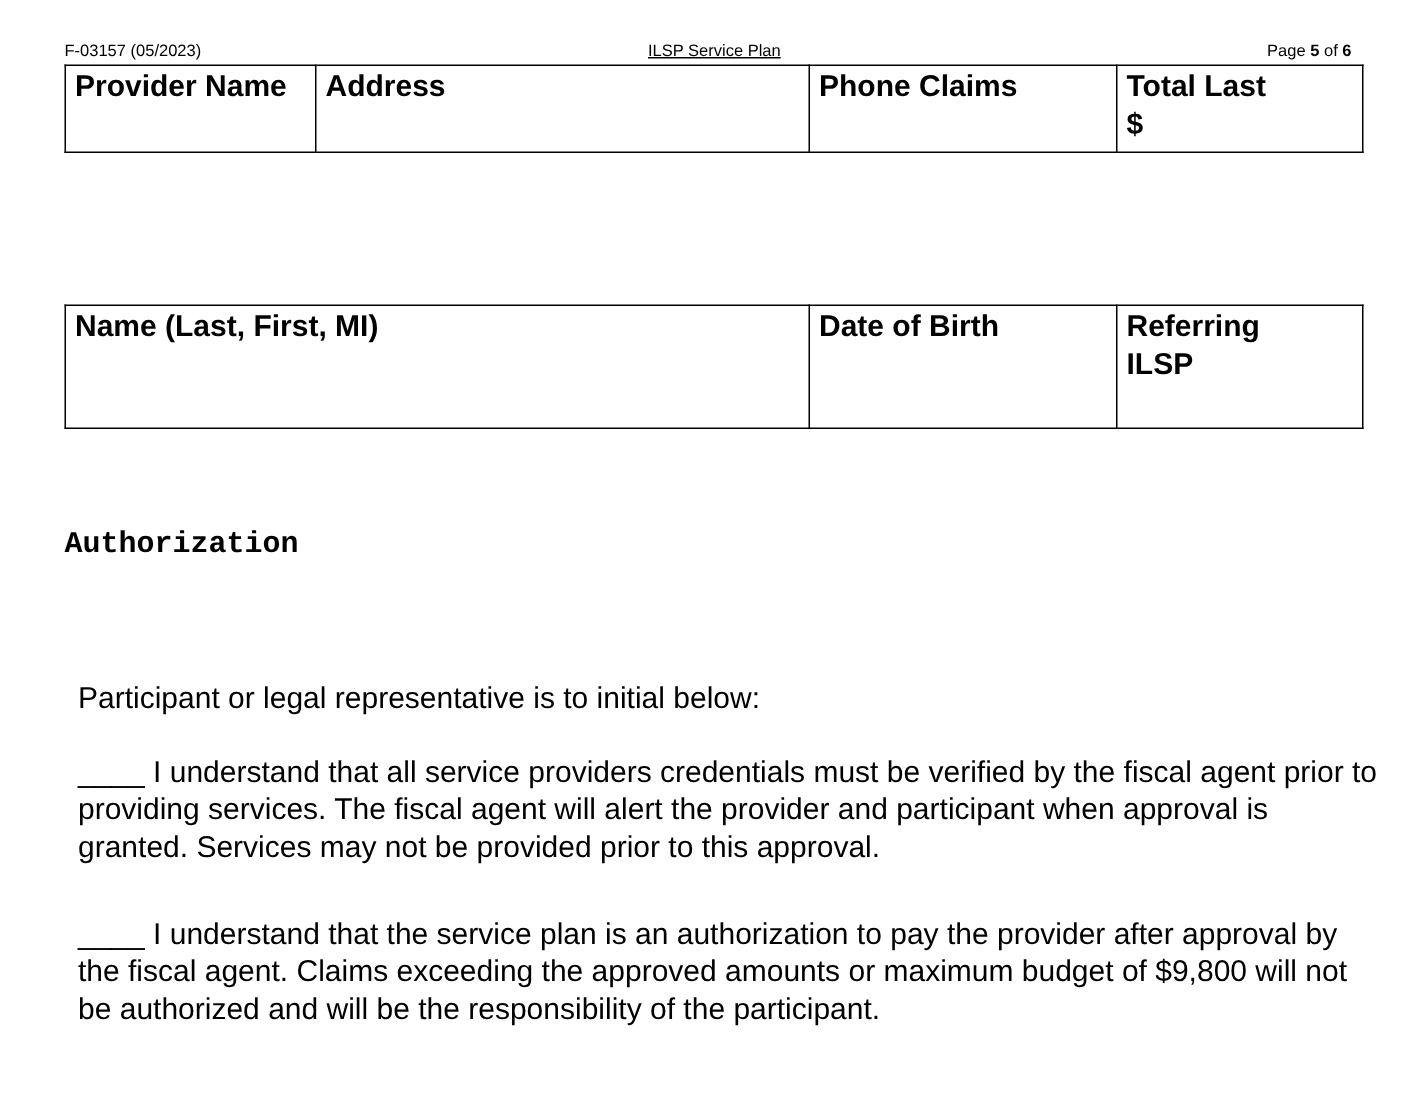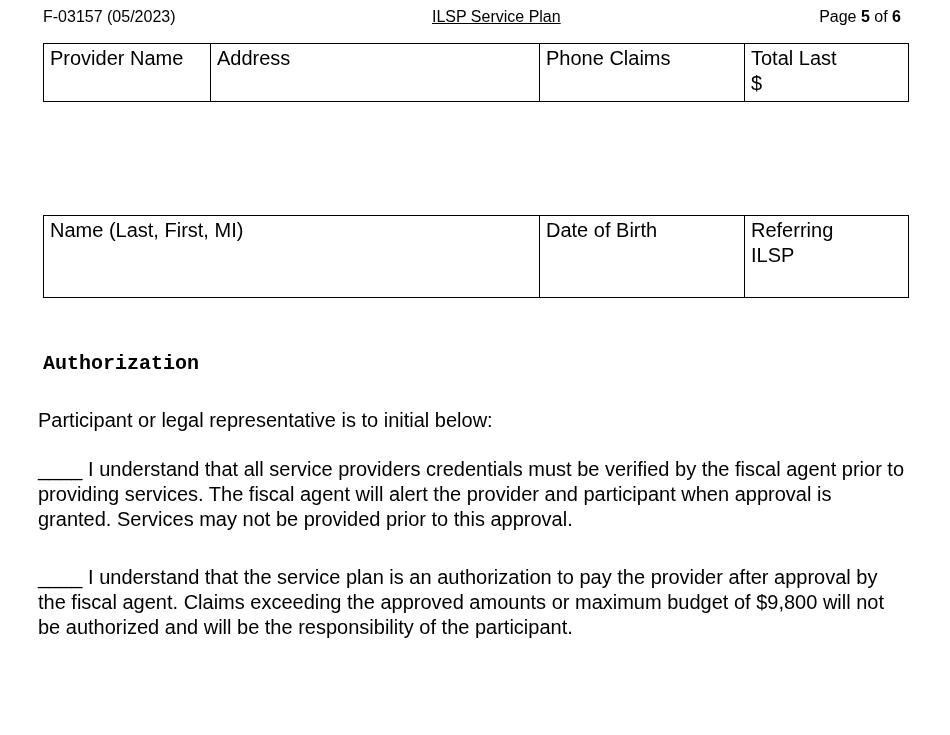--- a/index.html
+++ b/index.html
@@ -1,45 +1,45 @@
 <!DOCTYPE html>
 <html><head>
 <meta charset="utf-8">
 <style>
   html, body { margin: 0; padding: 0; background: #ffffff; }
   body {
     width: 950px; height: 735px; position: relative; overflow: hidden;
     font-family: "Liberation Sans", sans-serif; color: #000;
   }
-  .hdr { position: absolute; top: 8px; font-size: 16px; }
+  .hdr { position: absolute; top: 28px; font-size: 11px; }
   .hdr-left { left: 43px; }
   .hdr-center { left: 432px; text-decoration: underline; }
   .hdr-right { right: 49px; }
   .hdr-right b { font-weight: bold; }
 
   table.form {
     position: absolute; left: 43px; border-collapse: collapse;
     width: 865px; table-layout: fixed;
   }
   table.form td {
     border: 1px solid #000; vertical-align: top;
-    padding: 2px 6px; font-size: 20px; line-height: 25px;
+    padding: 2px 6px; font-size: 20px; line-height: 25px; font-weight: bold;
   }
   #t1 { top: 43px; }
   #t1 td { height: 53px; }
-  #t2 { top: 215px; padding-left: 39px; }
+  #t2 { top: 203px; padding-left: 39px; }
   #t2 td { height: 77px; }
 
   .section-title {
     position: absolute; left: 43px; top: 352px;
     font-size: 20px; font-weight: bold; font-family: Liberation Mono, monospace;
   }
   .para {
-    position: absolute; left: 38px; width: 870px;
-    font-size: 20px; line-height: 25px;
+    position: absolute; left: 52px; width: 870px;
+    font-size: 20px; line-height: 25px; margin-top: 46px;
   }
   #p-intro { top: 408px; }
   #p-1 { top: 457px; }
   #p-2 { top: 565px; }
 </style>
 </head>
 <body>
 
 <div class="hdr hdr-left">F-03157 (05/2023)</div>
 <div class="hdr hdr-center">ILSP Service Plan</div>

